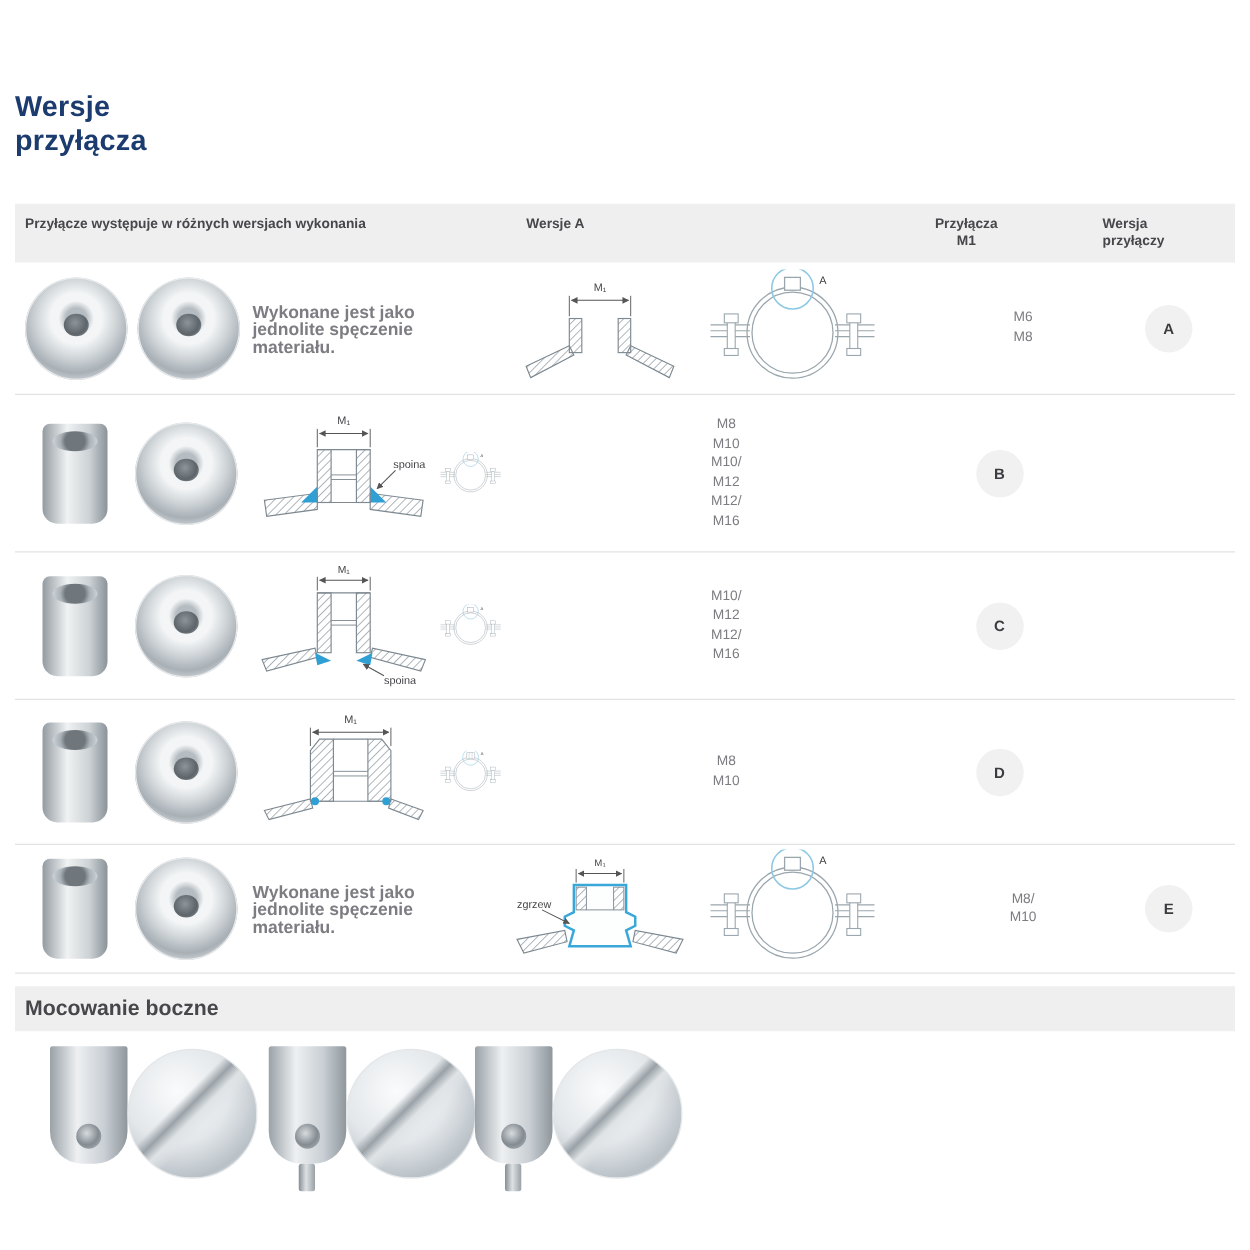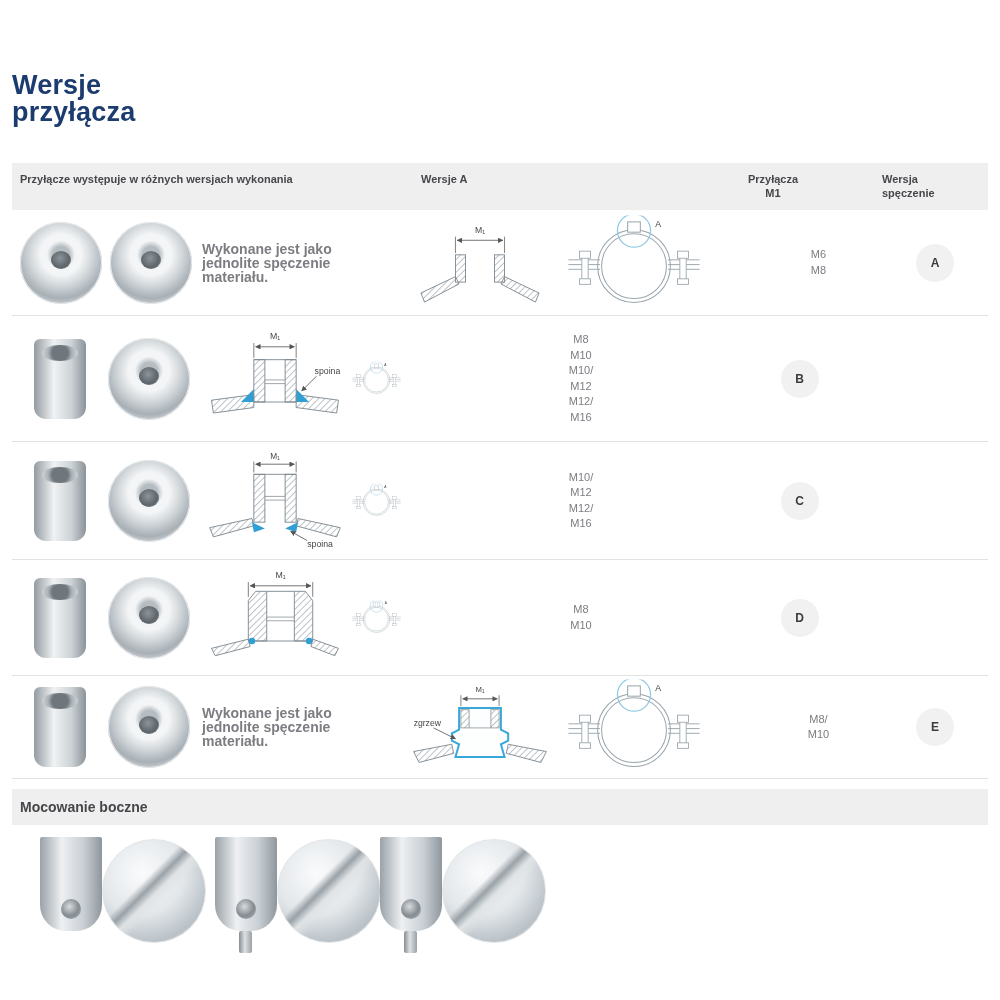--- a/index.html
+++ b/index.html
@@ -1,20 +1,20 @@
 <!DOCTYPE html>
 <html><head>
 <meta charset="utf-8">
 <style>
   * { margin:0; padding:0; box-sizing:border-box; }
   html,body { width:1000px; background:#fff; font-family:"Liberation Sans", sans-serif; }
   .page { width:1000px; height:1000px; position:relative; overflow:hidden; }
   .content { margin:0 12px; }
 
-  .title { margin-top:72px; font-size:27px; line-height:27px; font-weight:800;
+  .title { margin-top:72px; font-size:23px; line-height:27px; font-weight:800;
            color:#1c3b6e; letter-spacing:.2px; }
 
   
   .hdr { margin-top:37px; background:#efefef; min-height:47px;
          display:grid; grid-template-columns:395px 310px 165px 106px;
          align-items:start; padding:9px 0 10px 0; }
   .hdr .h { font-size:11px; font-weight:700; color:#46464b; line-height:14px; }
   .h-desc { padding-left:8px; }
   .h-view { padding-left:14px; }
   .h-conn { width:112px; text-align:center; }
@@ -43,21 +43,21 @@
   .p-disc::after { content:""; position:absolute; left:50%; top:36%; width:20px; height:18px;
     transform:translateX(-50%); border-radius:50%;
     background: radial-gradient(circle at 45% 40%, #8d959b, #5d656b 60%, #9aa2a8); }
   .p-tube { width:52px; height:80px; margin:0 14px; border-radius:6px 6px 12px 12px; position:relative; flex:0 0 auto;
     background: linear-gradient(90deg,#939ba1,#f0f2f3 38%,#ccd2d5 72%,#8b9399); }
   .p-tube::before { content:""; position:absolute; left:8px; top:6px; right:8px; height:16px;
     border-radius:50%; background: radial-gradient(circle at 50% 50%, #6f777d 0 40%, #aab2b8 60%, #d7dbde); }
 
   
   .bar { margin-top:10px; background:#efefef; min-height:36px; display:flex; align-items:center;
-         padding-left:8px; font-size:14px; font-weight:700; color:#46464b; }
+         padding-left:8px; font-size:17px; font-weight:700; color:#46464b; }
   .bphotos { position:relative; height:190px; margin-top:10px; }
   .bgroup { position:absolute; top:0; width:172px; height:140px; }
   .g1{left:28px} .g2{left:203px} .g3{left:368px}
   .btube { position:absolute; left:0; top:2px; width:62px; height:94px;
     border-radius:2px 2px 26px 26px;
     background: linear-gradient(90deg,#9aa2a8,#eef0f2 35%,#c9cfd4 70%,#8f979d); }
   .btube::after { content:""; position:absolute; left:50%; bottom:12px; width:20px; height:20px;
     transform:translateX(-50%); border-radius:50%;
     background: radial-gradient(circle at 42% 38%, #d7dbde, #848c92 55%, #b4bcc1); }
   .bstub { position:absolute; left:24px; top:96px; width:13px; height:22px; border-radius:2px;
@@ -135,21 +135,21 @@
 
     <div class="hdr">
       <div class="h h-desc">Przyłącze występuje w różnych wersjach wykonania</div>
       <div class="h h-view">Wersje A</div>
       <div class="h h-conn">
         <div>Przyłącza</div>
         <div>M1</div>
       </div>
       <div class="h h-ver">
         <div>Wersja</div>
-        <div>spęczenie</div>
+        <div>przyłączy</div>
       </div>
     </div>
 
     <div class="row r-a">
       <div class="c-photos">
         <div class="p-disc"></div>
         <div class="p-disc"></div>
       </div>
       <div class="c-desc">Wykonane jest jako jednolite spęczenie materiału.</div>
       <div class="c-view">

